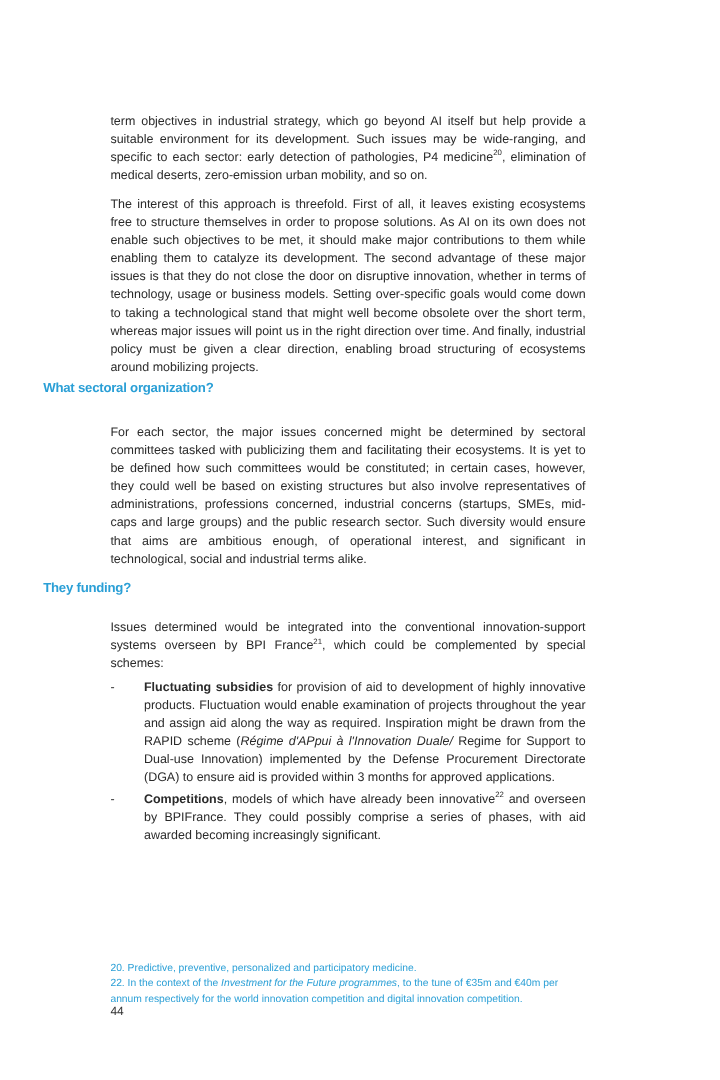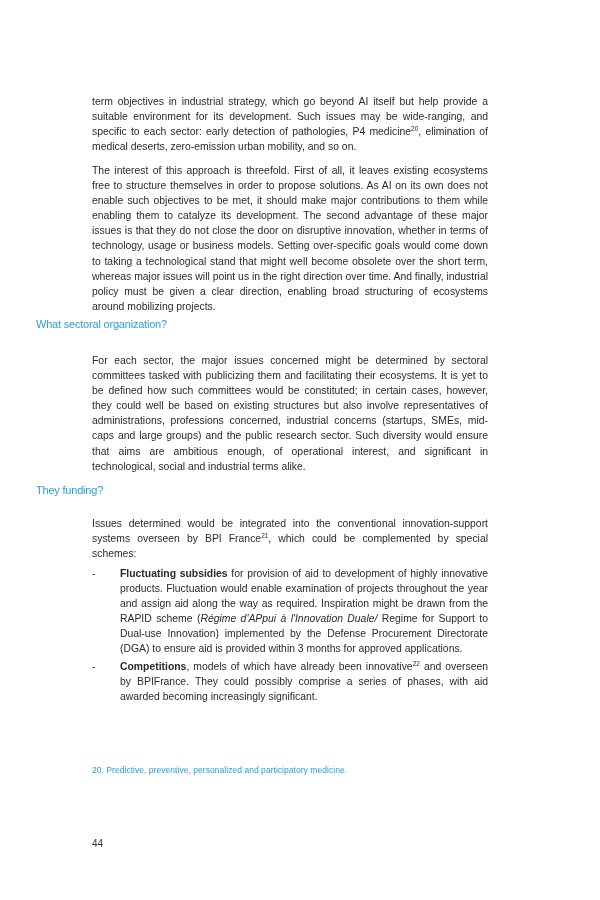--- a/index.html
+++ b/index.html
@@ -1,20 +1,20 @@
 <!DOCTYPE html>
 <html><head>
 <meta charset="utf-8">
 <style>
   html, body { margin: 0; padding: 0; background: #ffffff; }
   body { width: 600px; height: 900px; position: relative; overflow: hidden;
          font-family: "Liberation Sans", sans-serif; color: #2a2a2a; }
   .body-text { position: absolute; left: 92px; width: 396px; font-size: 10.4px;
                line-height: 15.1px; text-align: justify; margin: 0; }
-  .heading { position: absolute; left: 36px; font-size: 11px; font-weight: normal;
+  .heading { position: absolute; left: 36px; font-size: 11px; font-weight: bold;
              color: #2a9fd6; margin: 0; letter-spacing: -0.2px; }
   .bullet { position: absolute; left: 92px; width: 396px; font-size: 10.4px; line-height: 15.1px; }
   .bullet .dash { position: absolute; left: 0; top: 0; }
   .bullet .content { margin-left: 28px; text-align: justify; }
   sup { font-size: 6.5px; vertical-align: super; line-height: 0; }
   .footnotes { position: absolute; left: 92px; width: 400px; font-size: 8.6px;
                line-height: 13px; color: #2a9fd6; }
   .footnotes p { margin: 0; }
   .page-num { position: absolute; left: 92px; top: 838px; font-size: 10px; color: #333; }
 </style>
@@ -36,17 +36,18 @@
 <div class="bullet" style="top:566px;">
   <span class="dash">-</span>
   <div class="content"><b>Fluctuating subsidies</b><span> for provision of aid to development of highly innovative products. Fluctuation would enable examination of projects throughout the year and assign aid along the way as required. Inspiration might be drawn from the RAPID scheme (</span><i>Régime d'APpui à l'Innovation Duale/</i><span> Regime for Support to Dual-use Innovation) implemented by the Defense Procurement Directorate (DGA) to ensure aid is provided within 3 months for approved applications.</span></div>
 </div>
 
 <div class="bullet" style="top:659px;">
   <span class="dash">-</span>
   <div class="content"><b>Competitions</b><span>, models of which have already been innovative</span><sup>22</sup><span> and overseen by BPIFrance. They could possibly comprise a series of phases, with aid awarded becoming increasingly significant.</span></div>
 </div>
 
-<div class="footnotes" style="top:764px;">
+<div class="footnotes" style="top:800px;">
   <p>20. Predictive, preventive, personalized and participatory medicine.</p>
+  <p><span>22. In the context of the </span><i>Investment for the Future programmes</i><span>, to the tune of €35m and €40m per annum respectively for the world innovation competition and digital innovation competition.</span></p>
 </div>
 
 <div class="page-num">44</div>
 
 </body></html>

